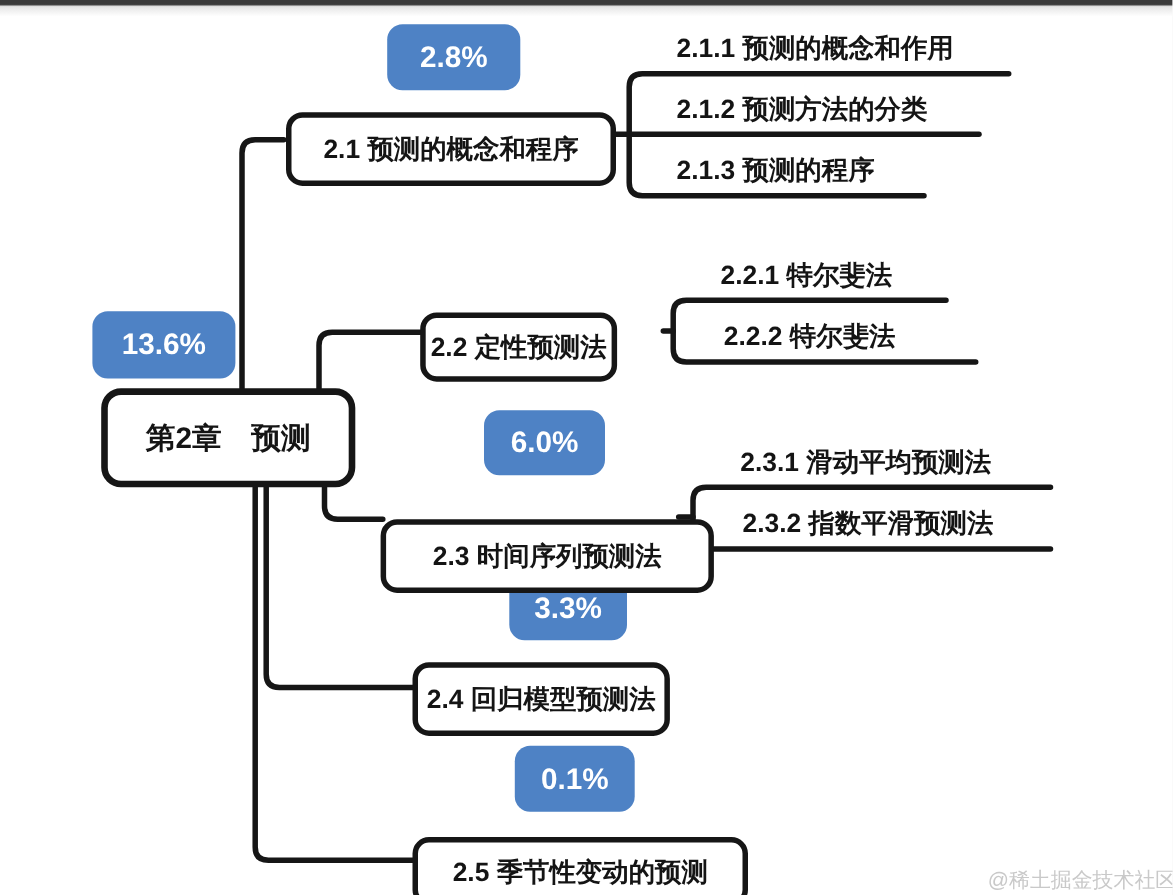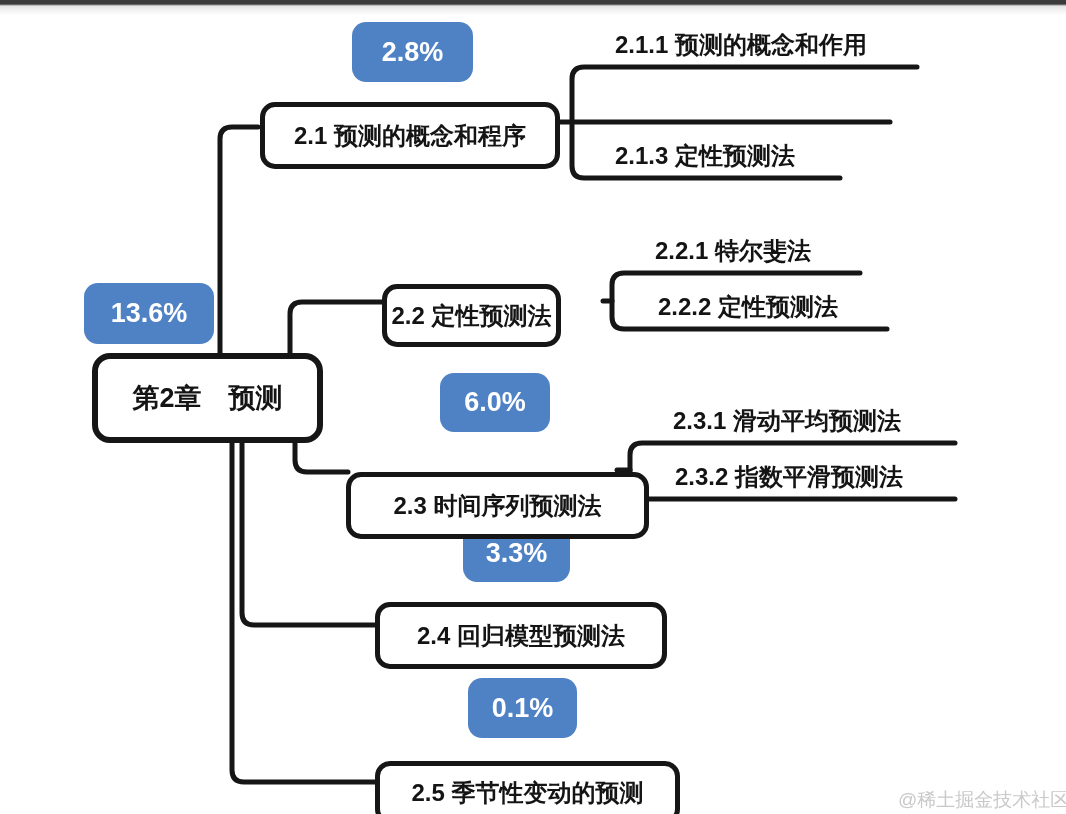--- a/index.html
+++ b/index.html
@@ -71,25 +71,26 @@
   <div class="badge" style="left:352px;top:22px;width:121px;height:60px;">2.8%</div>
   <div class="badge" style="left:84px;top:283px;width:130px;height:61px;">13.6%</div>
   <div class="badge" style="left:440px;top:373px;width:110px;height:59px;">6.0%</div>
   <div class="badge" style="left:463px;top:524px;width:107px;height:58px;">3.3%</div>
   <div class="badge" style="left:468px;top:678px;width:109px;height:60px;">0.1%</div>
 
   <div class="nodebox root" style="left:92px;top:353px;width:231px;height:90px;">第2章　预测</div>
   <div class="nodebox branch" style="left:260px;top:90px;width:300px;height:67px;">2.1 预测的概念和程序</div>
   <div class="nodebox branch" style="left:382px;top:272px;width:179px;height:63px;">2.2 定性预测法</div>
   <div class="nodebox branch" style="left:346px;top:460px;width:303px;height:67px;">2.3 时间序列预测法</div>
-  <div class="nodebox branch" style="left:375px;top:590px;width:292px;height:67px;">2.4 回归模型预测法</div>
+  <div class="nodebox branch" style="left:375px;top:590px;width:234px;height:67px;">2.4 回归模型预测法</div>
   <div class="nodebox branch" style="left:375px;top:749px;width:305px;height:63px;">2.5 季节性变动的预测</div>
 
   <div class="leaf" style="left:615px;top:29px;">2.1.1 预测的概念和作用</div>
-  <div class="leaf" style="left:615px;top:140px;">2.1.3 定性预测法</div>
+  <div class="leaf" style="left:615px;top:84px;">2.1.2 预测方法的分类</div>
+  <div class="leaf" style="left:615px;top:140px;">2.1.3 预测的程序</div>
   <div class="leaf" style="left:655px;top:235px;">2.2.1 特尔斐法</div>
-  <div class="leaf" style="left:658px;top:291px;">2.2.2 定性预测法</div>
+  <div class="leaf" style="left:658px;top:291px;">2.2.2 特尔斐法</div>
   <div class="leaf" style="left:673px;top:405px;">2.3.1 滑动平均预测法</div>
   <div class="leaf" style="left:675px;top:461px;">2.3.2 指数平滑预测法</div>
 
   <div id="watermark">@稀土掘金技术社区</div>
 
 </div>
 
 </body></html>

